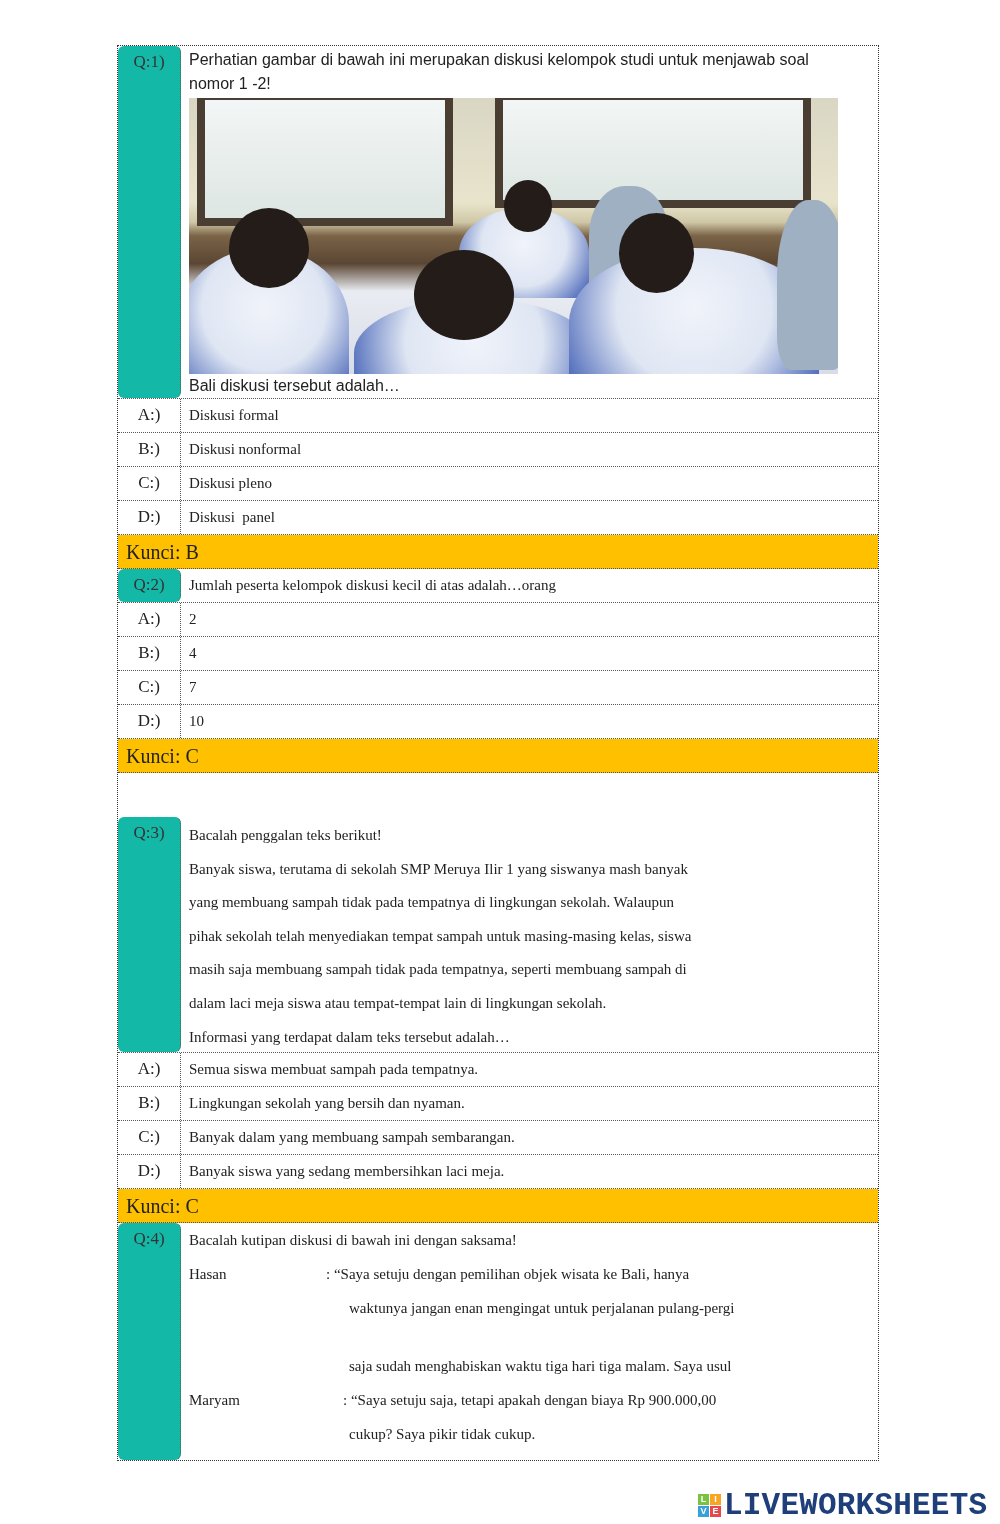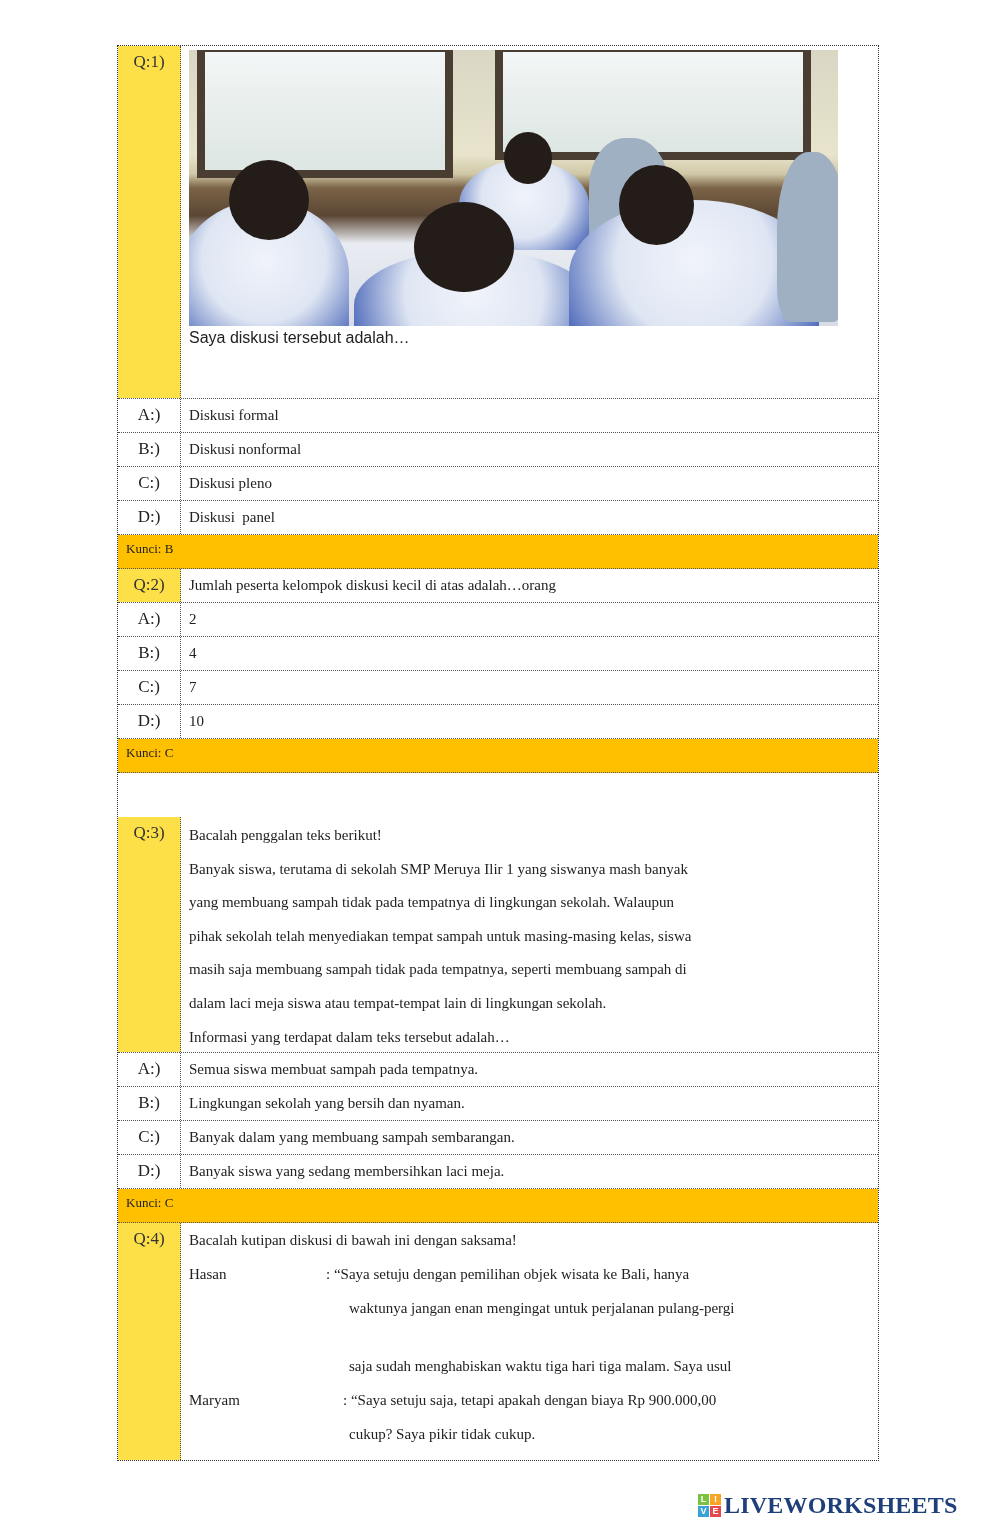--- a/index.html
+++ b/index.html
@@ -11,76 +11,77 @@
   }
   .row { display:flex; border-bottom:1px dotted #555; box-sizing:border-box; }
   .row:last-child { border-bottom:none;justify-content:flex-end; }
   .lbl {
     width:63px; flex:0 0 63px; box-sizing:border-box;
     border-right:1px dotted #555;
     text-align:center;
     font-family:"Liberation Serif", serif; font-size:17px; color:#222;
     padding-top:6px;
   }
-  .lbl.q { background:#fde047; color:#333; }
+  .lbl.q { background:#14b8a6; color:#333;border-radius:6px; }
   .content {
     flex:1; box-sizing:border-box; padding:6px 8px;
     font-family:"Liberation Serif", serif; font-size:15px; color:#222; line-height:20px;
   }
   .content.sans { font-family:"Liberation Sans", sans-serif; font-size:16px; line-height:24px; padding:2px 8px 0 8px; }
   .opt { height:34px; }
   .opt .lbl { padding-top:6px; }
   .opt .content { padding-top:6px; }
   .key {
     background:#ffc000; height:34px; box-sizing:border-box;
-    font-family:"Liberation Serif", serif; font-size:13px; color:#222;
+    font-family:"Liberation Serif", serif; font-size:20px; color:#222;
     padding:6px 8px; border-bottom:1px dotted #555;
   }
   .photo {
     width:649px; height:276px; margin:2px 0 0 0;
     position:relative; overflow:hidden;
     background:linear-gradient(180deg,#d9d6c4 0%,#e8e4cc 38%,#cfc7a6 45%,#7a6346 50%,#5b4634 60%,#e9ecf2 70%,#d8dce6 100%);
   }
   .win { position:absolute; border:8px solid #4a3e33; background:linear-gradient(180deg,#f3f6f6,#dde6e2); }
   .person { position:absolute; border-radius:50% 50% 10% 10%; background:radial-gradient(circle at 50% 40%, #f0f3fa 0%, #dfe6f3 50%, #3555b0 100%); }
   .head { position:absolute; border-radius:50%; background:#231c19; }
   .hijab { position:absolute; border-radius:45% 45% 20% 20%; background:#9fb0c2; }
   .para { text-indent:0; line-height:33.6px; }
   .dialog { display:flex; line-height:34px; }
   .speaker { width:137px; flex:0 0 137px; }
   .footer-logo {
     position:absolute; left:698px; top:1488px; height:34px; display:flex; align-items:center;
   }
   .live-box { display:grid; grid-template-columns:11px 11px; grid-template-rows:11px 11px; gap:1px; margin-right:3px; }
   .live-box span { font-family:"Liberation Sans", sans-serif; font-size:9px; font-weight:bold; color:#fff; text-align:center; line-height:11px; }
-  .logo-text { font-family:Liberation Serif, serif; font-weight:bold; font-size:24px; color:#1f3f7a; letter-spacing:0.2px; }
+  .logo-text { font-family:Liberation Mono, monospace; font-weight:bold; font-size:31px; color:#1f3f7a; letter-spacing:0.2px; }
 </style>
 </head>
 <body>
 
 <div class="sheet">
 
   <div class="row" style="height:353px;">
     <div class="lbl q">Q:1)</div>
     <div class="content sans">
+      <div style="width:660px;">Perhatian gambar di bawah ini merupakan diskusi kelompok studi untuk menjawab soal nomor 1 -2!</div>
       <div class="photo" title="Photo of students in batik uniforms discussing around a table in a classroom">
         <div class="win" style="left:8px; top:-6px; width:240px; height:118px;"></div>
         <div class="win" style="left:306px; top:-6px; width:300px; height:100px;"></div>
         <div class="person" style="left:-10px; top:150px; width:170px; height:150px;"></div>
         <div class="head" style="left:40px; top:110px; width:80px; height:80px;"></div>
         <div class="person" style="left:270px; top:110px; width:130px; height:90px;"></div>
         <div class="head" style="left:315px; top:82px; width:48px; height:52px;"></div>
         <div class="person" style="left:165px; top:200px; width:240px; height:110px;"></div>
         <div class="head" style="left:225px; top:152px; width:100px; height:90px;"></div>
         <div class="hijab" style="left:400px; top:88px; width:80px; height:110px;"></div>
         <div class="person" style="left:380px; top:150px; width:250px; height:150px;"></div>
         <div class="head" style="left:430px; top:115px; width:75px; height:80px;"></div>
         <div class="hijab" style="left:588px; top:102px; width:70px; height:170px;"></div>
       </div>
-      <div>Saya diskusi tersebut adalah…</div>
+      <div>Bali diskusi tersebut adalah…</div>
     </div>
   </div>
   <div class="row opt">
     <div class="lbl">A:)</div>
     <div class="content">Diskusi formal</div>
   </div>
   <div class="row opt">
     <div class="lbl">B:)</div>
     <div class="content">Diskusi nonformal</div>
   </div>

